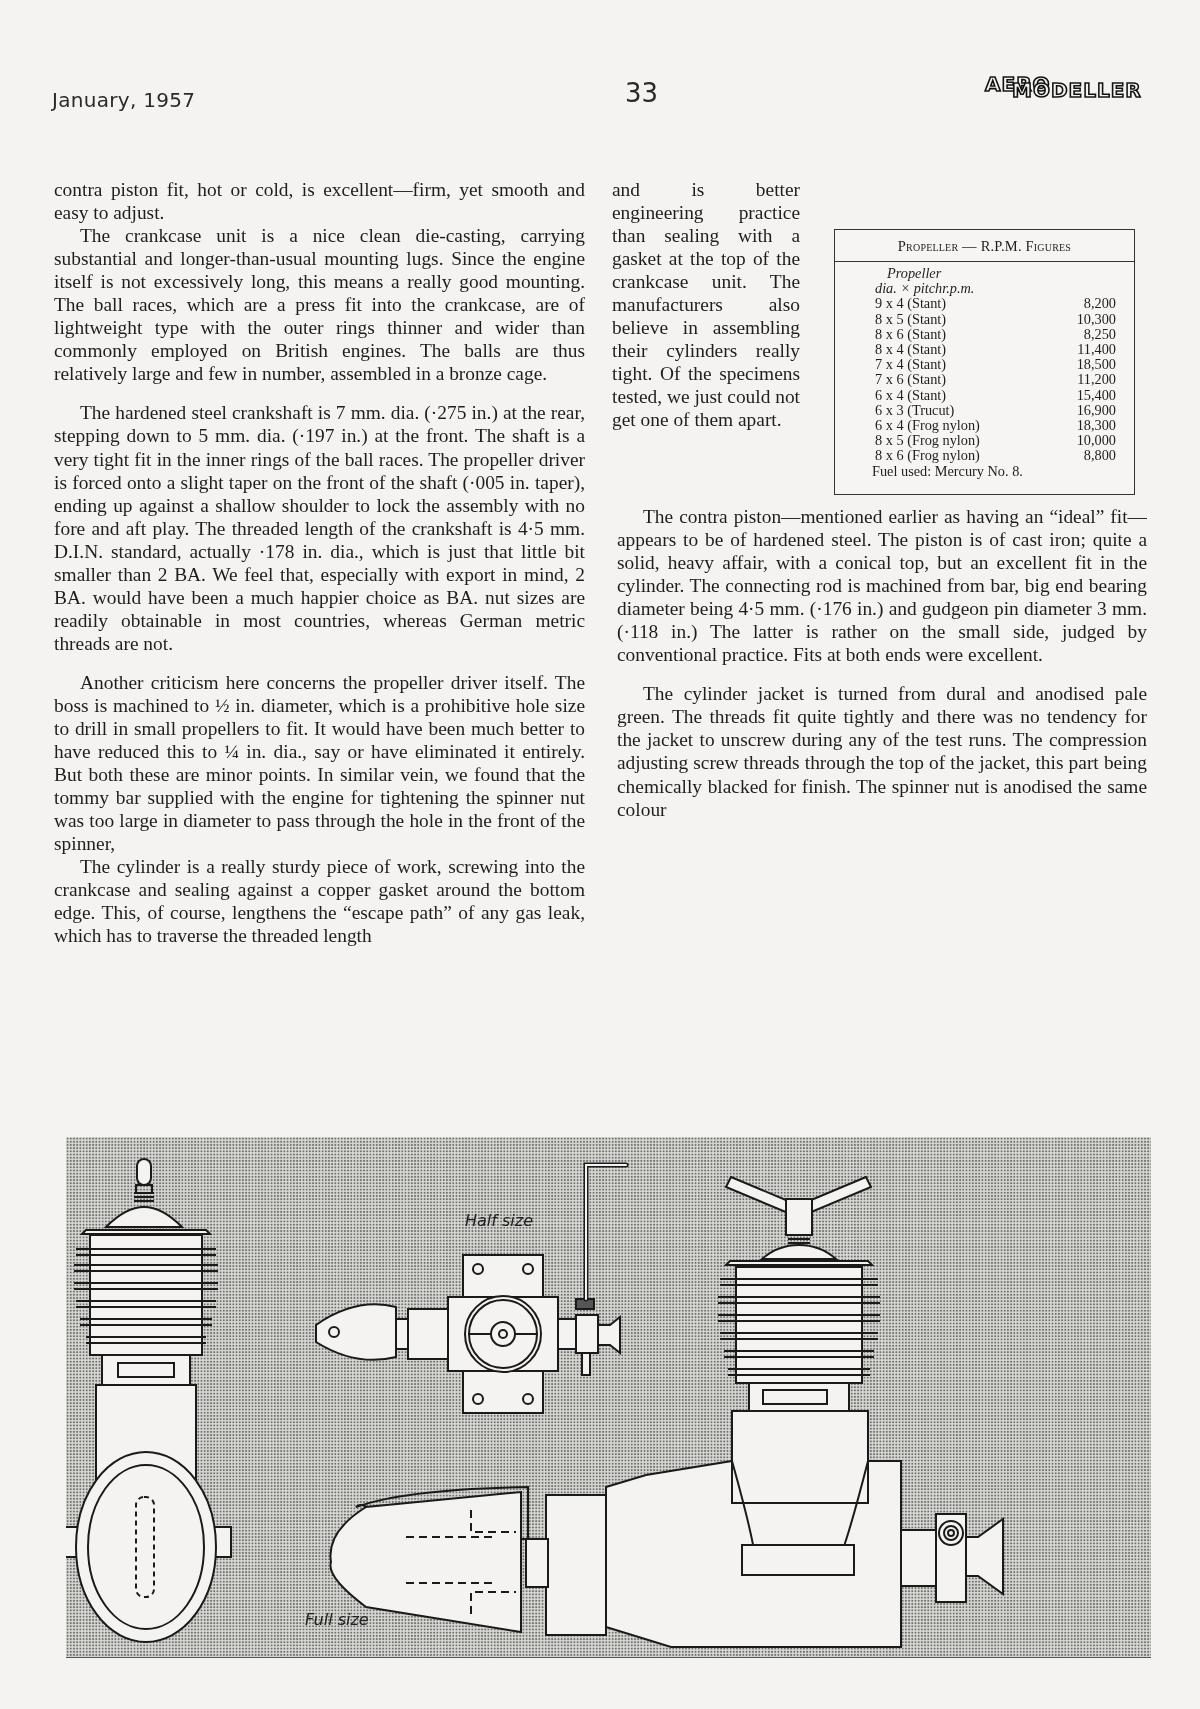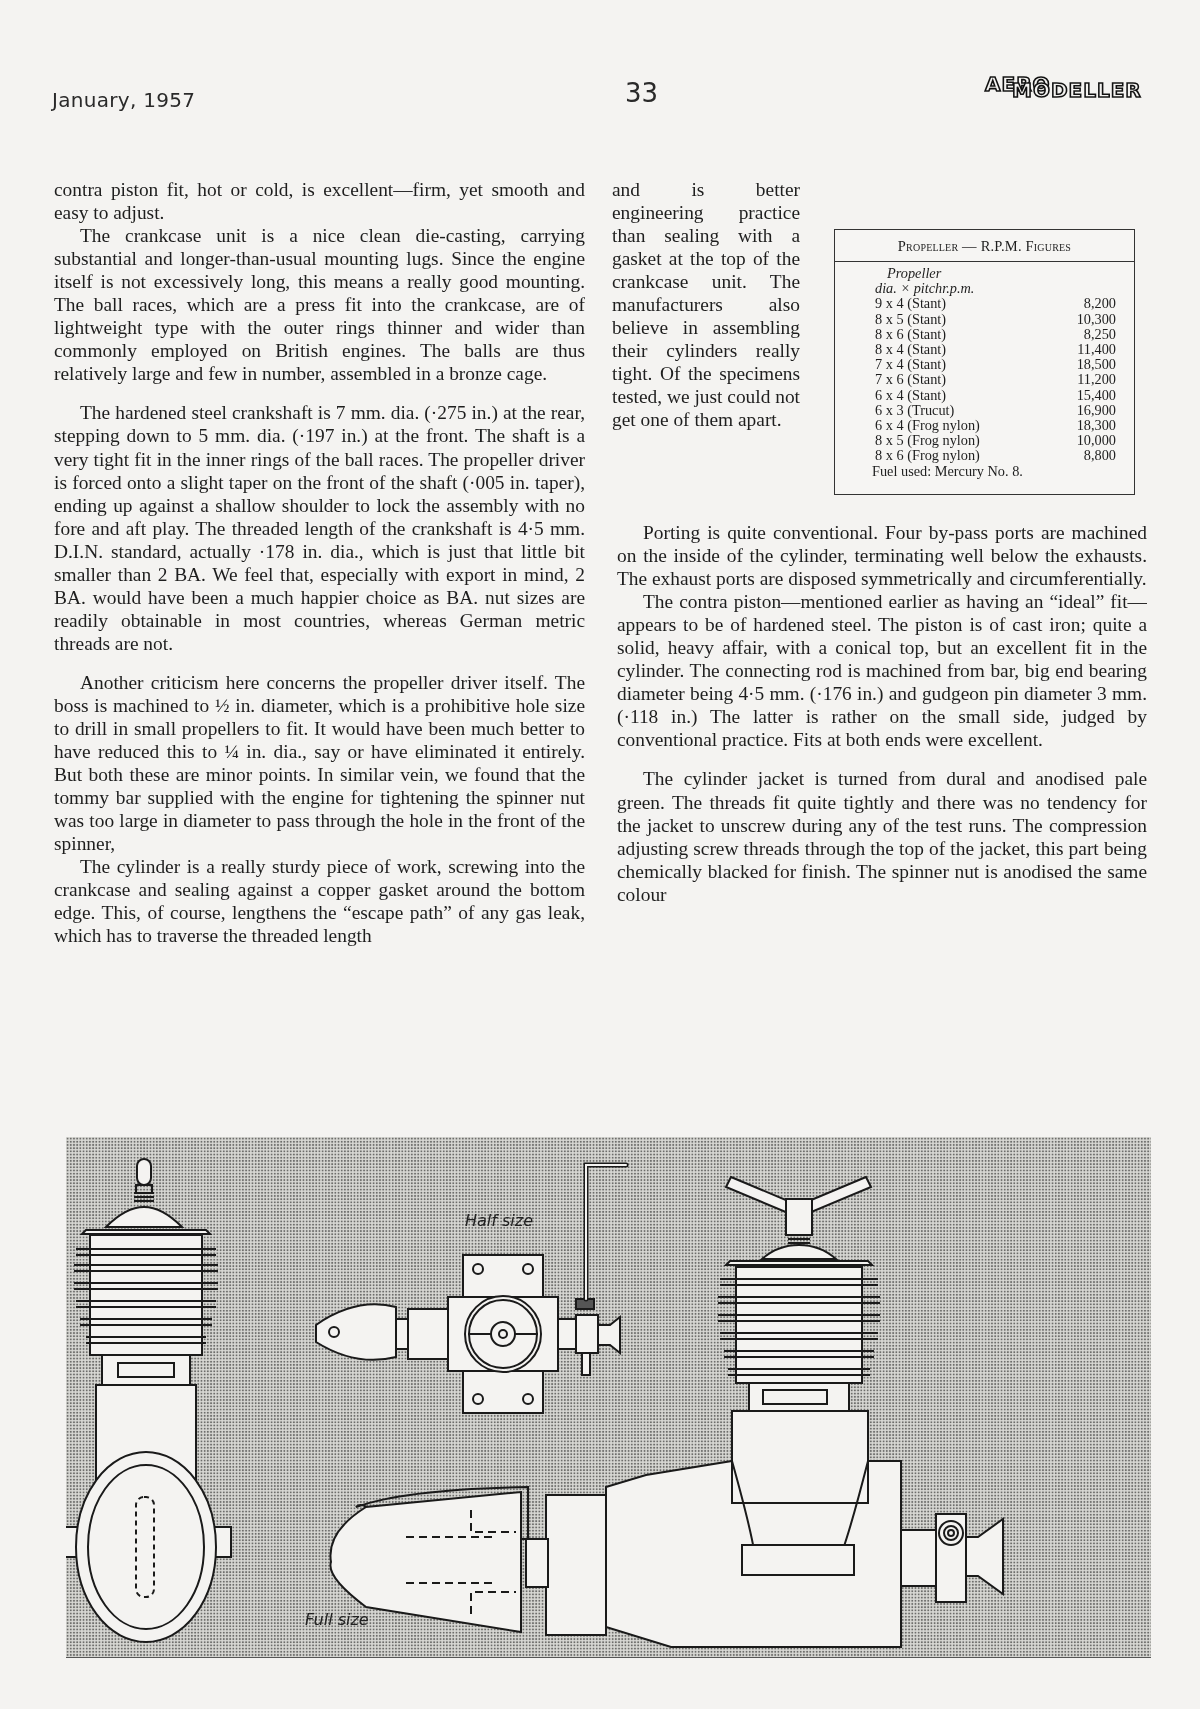--- a/index.html
+++ b/index.html
@@ -125,21 +125,20 @@
         <div class="rpm-row">
           <span>8 x 6 (Frog nylon)</span>
           <span>8,800</span>
         </div>
       </div>
     <div class="rpm-fuel">Fuel used: Mercury No. 8.</div>
   </div>
 </div>
 
 <div class="col colR">
-  <p class="ind gap">Porting is quite conventional.  Four by-pass ports are machined on the inside of the cylinder, terminating well below the exhausts. The exhaust ports are disposed symmetrically and circumferentially.</p>
   <p class="ind">The contra piston—mentioned earlier as having an “ideal” fit—appears to be of hardened steel. The piston is of cast iron; quite a solid, heavy affair, with a conical top, but an excellent fit in the cylinder. The connecting rod is machined from bar, big end bearing diameter being 4·5 mm. (·176 in.) and gudgeon pin diameter 3 mm. (·118 in.) The latter is rather on the small side, judged by conventional practice.  Fits at both ends were excellent.</p>
   <p class="ind gap">The cylinder jacket is turned from dural and anodised pale green. The threads fit quite tightly and there was no tendency for the jacket to unscrew during any of the test runs. The compression adjusting screw threads through the top of the jacket, this part being chemically blacked for finish. The spinner nut is anodised the same colour</p>
 </div>
 
 <div class="figure">
   <svg width="1085" height="520" viewBox="0 0 1085 520" fill="#f4f3f1" stroke="#1a1a1a" stroke-width="2">
 
     <g>
       <rect x="71" y="22" width="14" height="26" rx="7"></rect>
       <path d="M70 48 h16 v8 h-16z M68 56 h20 M68 60 h20 M68 64 h20" fill="none"></path>

